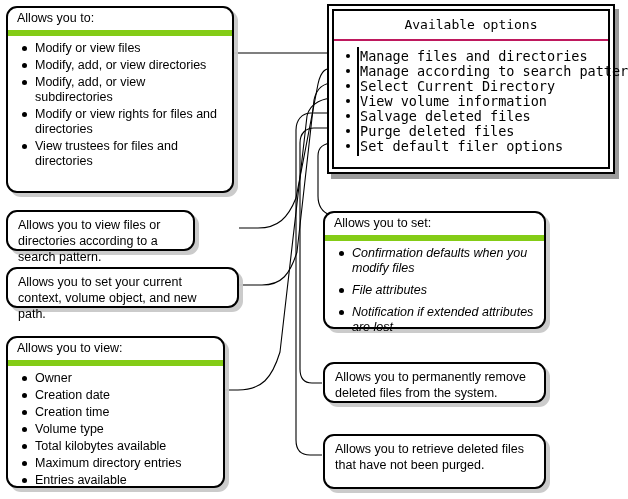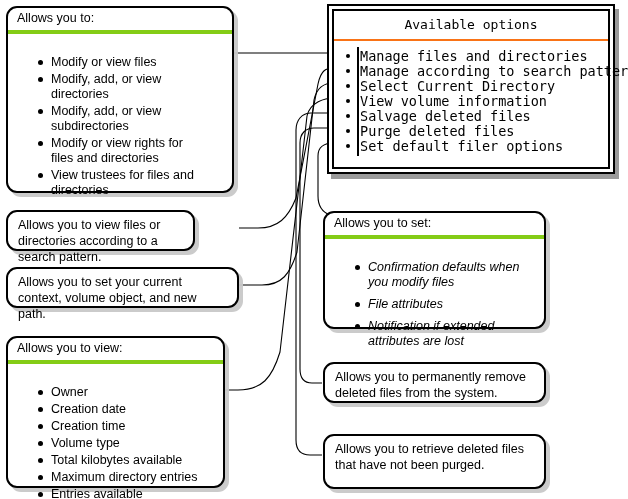--- a/index.html
+++ b/index.html
@@ -35,31 +35,31 @@
     border: 2px solid #000000;
     border-radius: 11px;
     box-shadow: 4px 4px 0 0 rgba(200,200,200,0.95);
   }
   .callout .hdr {
     box-sizing: border-box;
     padding: 3px 9px 4px 9px;
     font-size: 12.5px;
     line-height: 15px;
     color: #000;
-    border-bottom: 4px solid #84cc16;
+    border-bottom: 6px solid #84cc16;
   }
   .callout .plain {
     box-sizing: border-box;
     padding: 5px 10px 5px 10px;
     font-size: 12.5px;
     line-height: 16px;
     color: #000;
   }
   .callout ul {
-    margin: 16px;
+    margin: 0;
     padding: 5px 8px 6px 27px;
     list-style: none;
   }
   .callout ul li {
     position: relative;
     font-size: 12.5px;
     line-height: 15px;
     color: #000;
     margin: 0 0 2px 0;
   }
@@ -95,21 +95,21 @@
     display: flex;
     flex-direction: column;
   }
   #options-title {
     box-sizing: border-box;
     text-align: center;
     font-family: "DejaVu Sans Mono", monospace;
     font-size: 13px;
     line-height: 17px;
     padding: 5px 0 6px 0;
-    border-bottom: 2px solid #f97316;
+    border-bottom: 2px solid #be185d;
     color: #000;
     letter-spacing: 0px;
   }
   #options-list {
     list-style: none;
     margin: 4px;
     padding: 4px 0 4px 0;
     position: relative;
   }
   #options-list li {

